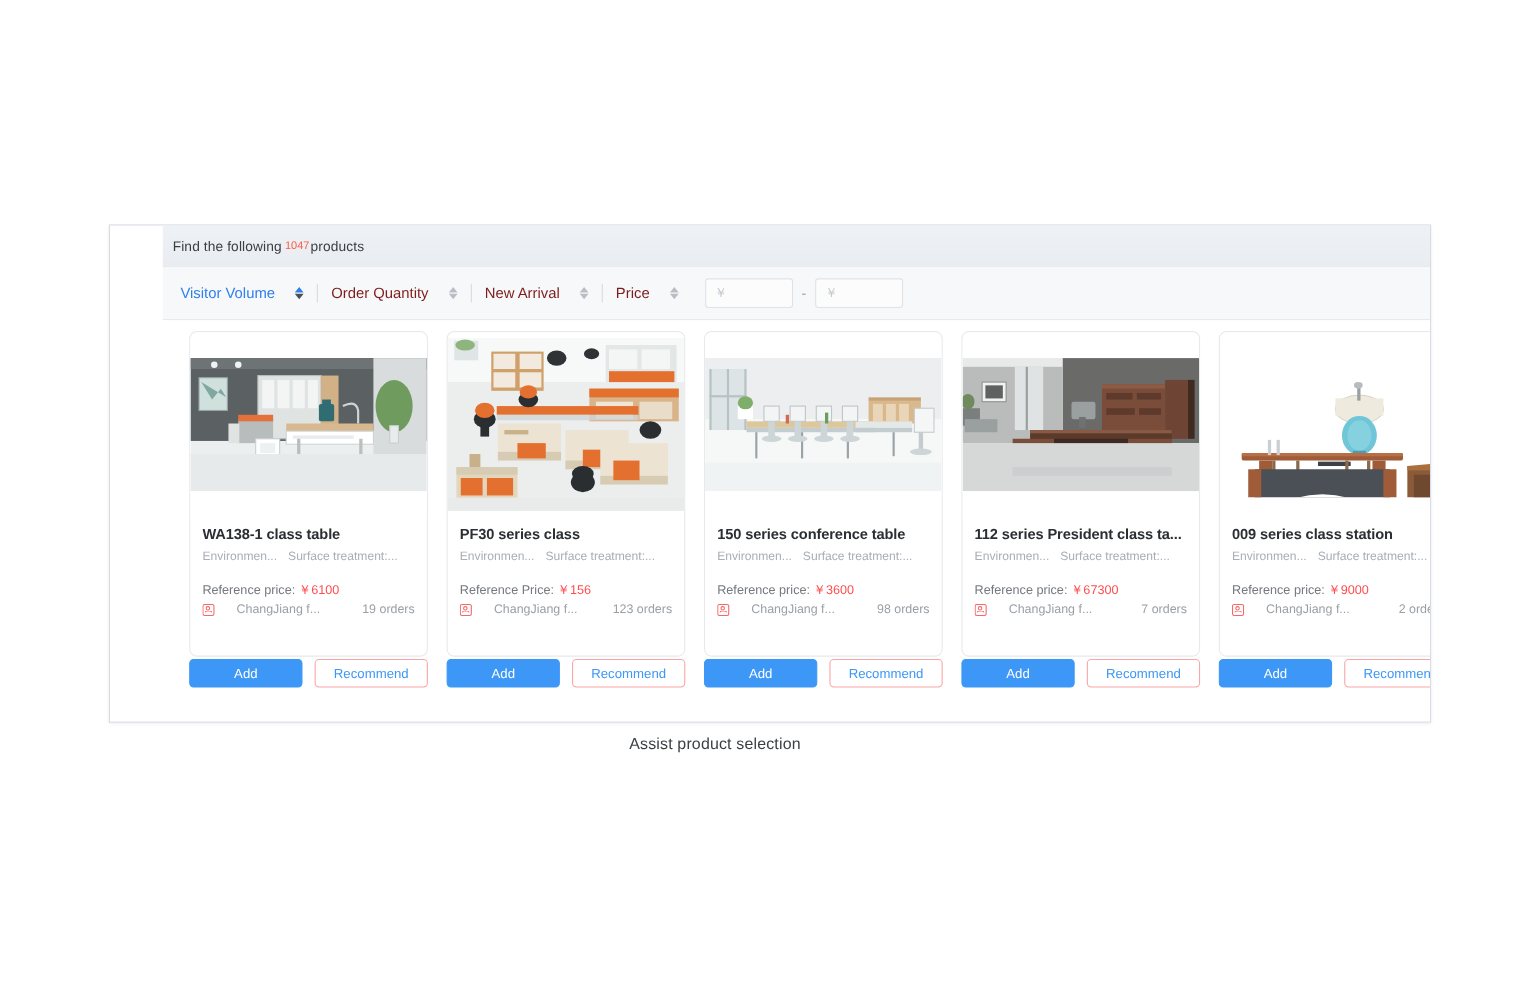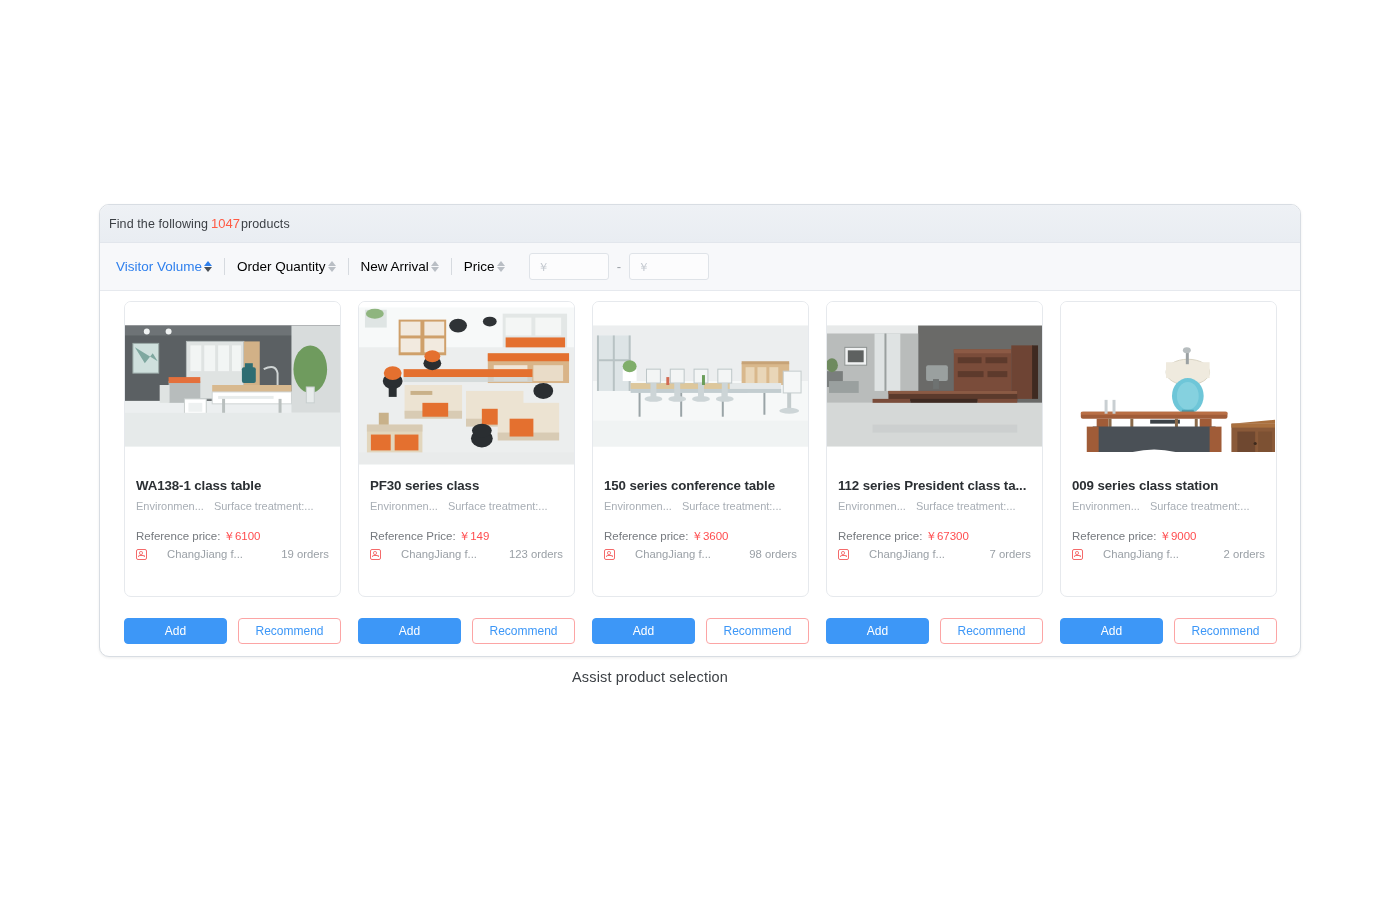--- a/index.html
+++ b/index.html
@@ -20,68 +20,69 @@
 
   
   .panel {
     position: absolute;
     left: 99px;
     top: 204px;
     width: 1202px;
     height: 453px;
     background: #ffffff;
     border: 1px solid #d8dde3;
-    border-radius: 10px;
+    border-radius: 0;
     box-sizing: border-box;
     box-shadow: 0 1px 3px rgba(0,0,0,0.07);
     overflow: hidden;
+    padding-left: 48px;
   }
 
   
   .result-header {
     height: 38px;
     background: linear-gradient(180deg,#eef1f5 0%, #e9edf2 100%);
     border-bottom: 1px solid #e2e6ec;
     display: flex;
     align-items: center;
     padding-left: 9px;
     box-sizing: border-box;
   }
   .result-header .txt {
     font-size: 12.5px;
     color: #3b3f44;
     letter-spacing: 0.1px;
   }
   .result-header .count {
     color: #ff5a44;
-    font-size: 13px;
+    font-size: 10px;
     padding: 0 1px 0 3px;
   }
 
   
   .filter-bar {
     height: 48px;
     background: #f7f8fa;
     border-bottom: 1px solid #e6e9ee;
     display: flex;
     align-items: center;
     padding-left: 16px;
     box-sizing: border-box;
   }
   .filter-item {
     display: flex;
     align-items: center;
-    gap: 2px;
+    gap: 18px;
     padding: 0 10px 0 0;
     cursor: pointer;
     user-select: none;
   }
   .filter-item .lbl {
     font-size: 13.5px;
-    color: #000000;
+    color: #7f1d1d;
     white-space: nowrap;
   }
   .filter-item.active .lbl { color: #2f80ed; }
 
   .sorter {
     display: inline-flex;
     flex-direction: column;
     justify-content: center;
     gap: 1.5px;
     line-height: 0;
@@ -250,21 +251,21 @@
     overflow:hidden;
     text-overflow:ellipsis;
     max-width: 95px;
   }
   .orders { flex: none; color:#9aa0a6; }
 
   
   .btn-row {
     display: flex;
     gap: 11px;
-    margin-top: 21px;
+    margin-top: 2px;
   }
   .btn {
     flex: 1;
     height: 26px;
     border-radius: 4px;
     font-size: 12px;
     display: flex;
     align-items: center;
     justify-content: center;
     cursor: pointer;
@@ -484,21 +485,21 @@
               <rect x="0" y="146" width="217" height="12" fill="#e9ebeb"></rect>
             </svg>
           </div>
           <div class="card-body">
             <div class="title">PF30 series class</div>
             <div class="attrs">
               <span class="a1">Environmen...</span>
               <span class="a2">Surface treatment:...</span>
             </div>
             <div class="price-line">
-              <span>Reference Price:</span><span class="amount">￥149</span>
+              <span>Reference Price:</span><span class="amount">￥156</span>
             </div>
             <div class="shop-line">
               <span class="shop-left">
                 <span class="shop-icon"></span>
                 <span class="shop-name">ChangJiang f...</span>
               </span>
               <span class="orders">123 orders</span>
             </div>
           </div>
         </div>

